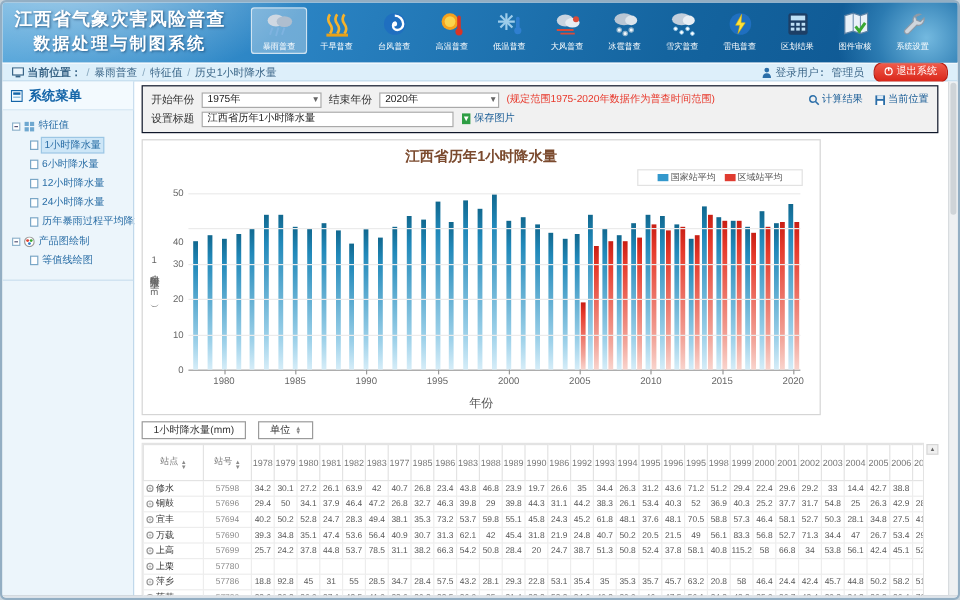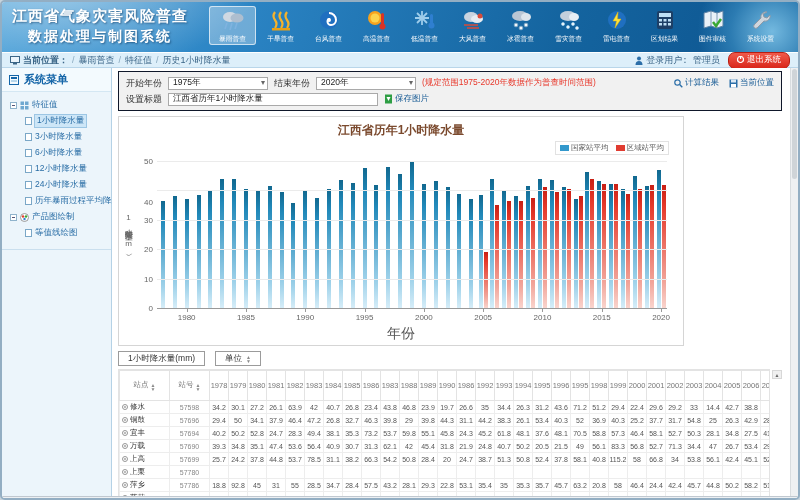--- a/index.html
+++ b/index.html
@@ -68,21 +68,21 @@
   .red-note { color:#e8382b; font-size:8.5px; white-space:nowrap; }
   .tool-link { display:flex; align-items:center; gap:2px; color:#1a5d96; font-size:8.5px; cursor:pointer; white-space:nowrap; }
   .f-input { width:210px; height:13px; border:1px solid #a9a9a9; font-size:8.5px; padding:0 4px; color:#222;
     font-family:"Liberation Sans",sans-serif; }
   .links-right { margin-left:auto; display:flex; gap:10px; }
 
   
   .chart-panel { margin-top:5px; border:1px solid #d5d5d5; width:566px; height:230px; position:relative; background:#fff; }
   .chart-title { text-align:center; font-size:12px; font-weight:bold; color:#7b4a2e; margin-top:5px; }
   .legend-box { position:absolute; top:24px; right:14px; border:1px solid #e2e2e2; background:#fff;
-    display:flex; gap:7px; align-items:center; padding:1px 4px; font-size:7.5px; color:#555; z-index:5; }
+    display:flex; gap:7px; align-items:center; padding:1px 16px; font-size:7.5px; color:#555; z-index:5; }
   .legend-entry { display:flex; align-items:center; gap:2px; }
   .legend-swatch { width:9px; height:6px; display:inline-block; }
   .plot { position:absolute; left:38px; right:16px; top:38px; bottom:36px; border-bottom:1px solid #999; }
   .gridline { position:absolute; left:0; right:0; height:1px; background:#ebebeb; }
   .ytick-label { position:absolute; right:100%; margin-right:4px; font-size:8px; color:#666; transform:translateY(-50%); }
   .bars { position:absolute; left:0; right:0; top:0; bottom:0; display:flex; align-items:flex-end; }
   .year-group { flex:1; display:flex; justify-content:center; align-items:flex-end; gap:1px; }
   .bar { width:4px; }
   .bar-national { background:linear-gradient(180deg,#11688f 0%,#2189ba 18%,#9fd2ea 80%,#d6edf8 100%); }
   .bar-regional { background:linear-gradient(180deg,#c91f14 0%,#e63b2c 18%,#f2a79c 80%,#f9d4cd 100%); }
@@ -251,24 +251,20 @@
               <rect x="0.5" y="0.5" width="3.5" height="3.5" fill="#6fa8d0"></rect>
               <rect x="5" y="0.5" width="3.5" height="3.5" fill="#6fa8d0"></rect>
               <rect x="0.5" y="5" width="3.5" height="3.5" fill="#6fa8d0"></rect>
               <rect x="5" y="5" width="3.5" height="3.5" fill="#6fa8d0"></rect>
             </svg>
             <span>特征值</span>
           </div>
           <div class="sb-item selected">
             <span class="page-ico"></span>
             <span class="sb-item-label">1小时降水量</span>
-          </div>
-          <div class="sb-item">
-            <span class="page-ico"></span>
-            <span class="sb-item-label">3小时降水量</span>
           </div>
           <div class="sb-item">
             <span class="page-ico"></span>
             <span class="sb-item-label">6小时降水量</span>
           </div>
           <div class="sb-item">
             <span class="page-ico"></span>
             <span class="sb-item-label">12小时降水量</span>
           </div>
           <div class="sb-item">
@@ -521,21 +517,21 @@
             <span class="xtick-label" style="left: 52.3256%;">2000</span>
             <div class="xtick" style="left: 63.9535%;"></div>
             <span class="xtick-label" style="left: 63.9535%;">2005</span>
             <div class="xtick" style="left: 75.5814%;"></div>
             <span class="xtick-label" style="left: 75.5814%;">2010</span>
             <div class="xtick" style="left: 87.2093%;"></div>
             <span class="xtick-label" style="left: 87.2093%;">2015</span>
             <div class="xtick" style="left: 98.8372%;"></div>
             <span class="xtick-label" style="left: 98.8372%;">2020</span>
           </div>
-        <div class="x-axis-title" style="position:absolute;bottom:2px;left:50%;transform:translateX(-50%);font-size:14px;color:#555;">年份</div>
+        <div class="x-axis-title" style="position:absolute;bottom:2px;left:50%;transform:translateX(-50%);font-size:10px;color:#555;">年份</div>
       </div>
 
       <div class="table-area">
         <div class="tbl-controls">
           <span class="tbl-btn">
             <span>1小时降水量(mm)</span>
           </span>
           <span class="tbl-btn">
             <span>单位</span>
             <span class="sort-arrows">
@@ -589,21 +585,21 @@
                   <th>站号 <span class="sort-arrows">
                       <span>▲</span>
                       <span>▼</span>
                     </span></th>
                   <th>1978</th>
                   <th>1979</th>
                   <th>1980</th>
                   <th>1981</th>
                   <th>1982</th>
                   <th>1983</th>
-                  <th>1984</th>
+                  <th>1977</th>
                   <th>1985</th>
                   <th>1986</th>
                   <th>1983</th>
                   <th>1988</th>
                   <th>1989</th>
                   <th>1990</th>
                   <th>1986</th>
                   <th>1992</th>
                   <th>1993</th>
                   <th>1994</th>

